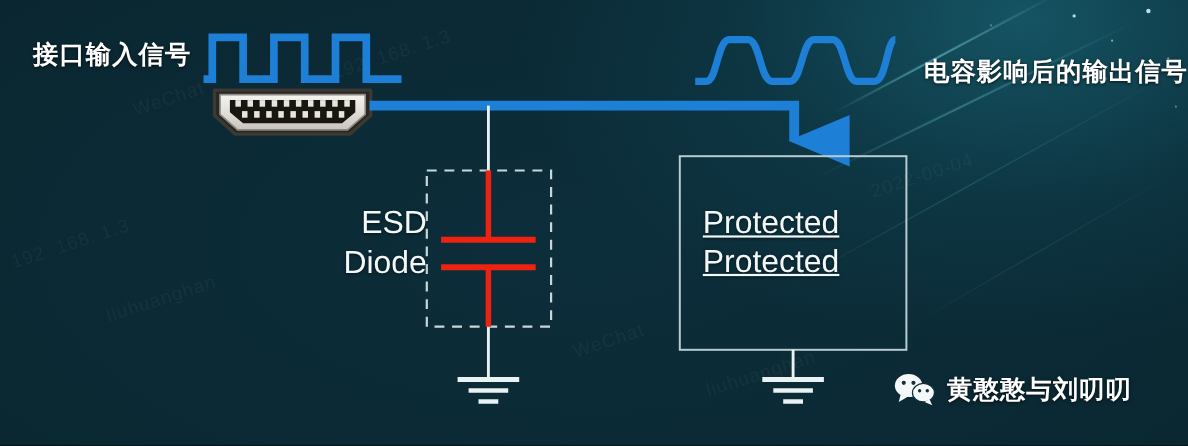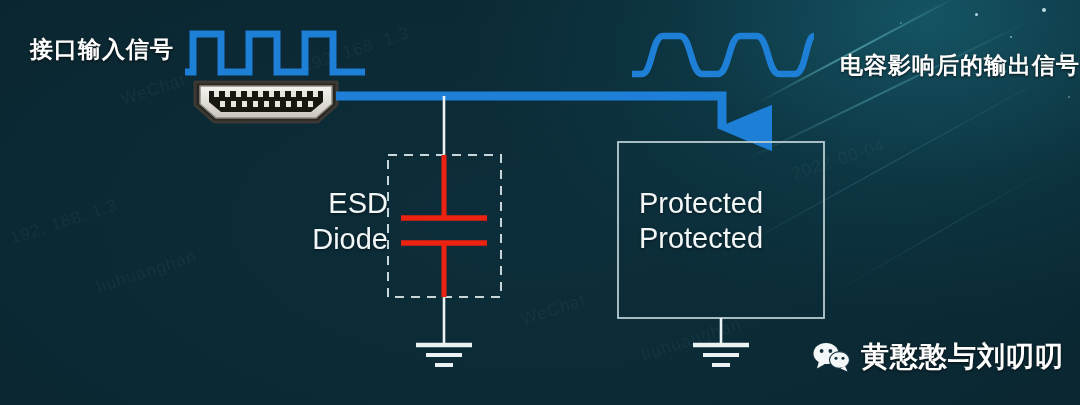--- a/index.html
+++ b/index.html
@@ -83,21 +83,21 @@
 
   
   #wechat {
     position: absolute;
     display: flex;
     align-items: center;
     gap: 9px;
   }
   #wechat .wx-name {
     color: #ffffff;
-    font-size: 28px;
+    font-size: 23px;
     font-weight: bold;
     letter-spacing: 1px;
     text-shadow: 0 1px 3px rgba(0,0,0,0.7);
     white-space: nowrap;
   }
   svg { display: block; overflow: visible; }
 </style>
 </head>
 <body>
 
@@ -228,21 +228,21 @@
       <line x1="401" y1="243" x2="487" y2="243" stroke-width="5.5"></line>
       <line x1="444" y1="245" x2="444" y2="297" stroke-width="5"></line>
     </g>
   </svg>
 
   <div class="esd-label" style="left:196px; top:185px; width:192px;">
     <div>ESD</div>
     <div>Diode</div>
   </div>
 
-  <div class="blk-label" style="left:618px; top:186px; width:166px;">
+  <div class="blk-label" style="left:618px; top:186px; width:166px;text-decoration:underline;">
     <div>Protected</div>
     <div>Protected</div>
   </div>
 
   <div id="wechat" style="left:812px; top:338px;">
     <svg width="40" height="32" viewBox="0 0 40 32">
 
       <ellipse cx="14" cy="12.5" rx="12.5" ry="10.5" fill="#f4f8f8"></ellipse>
       <path d="M7,20 L5,27.5 L12.5,23.2 Z" fill="#f4f8f8"></path>
       <circle cx="9.6" cy="10" r="1.9" fill="#12303a"></circle>

